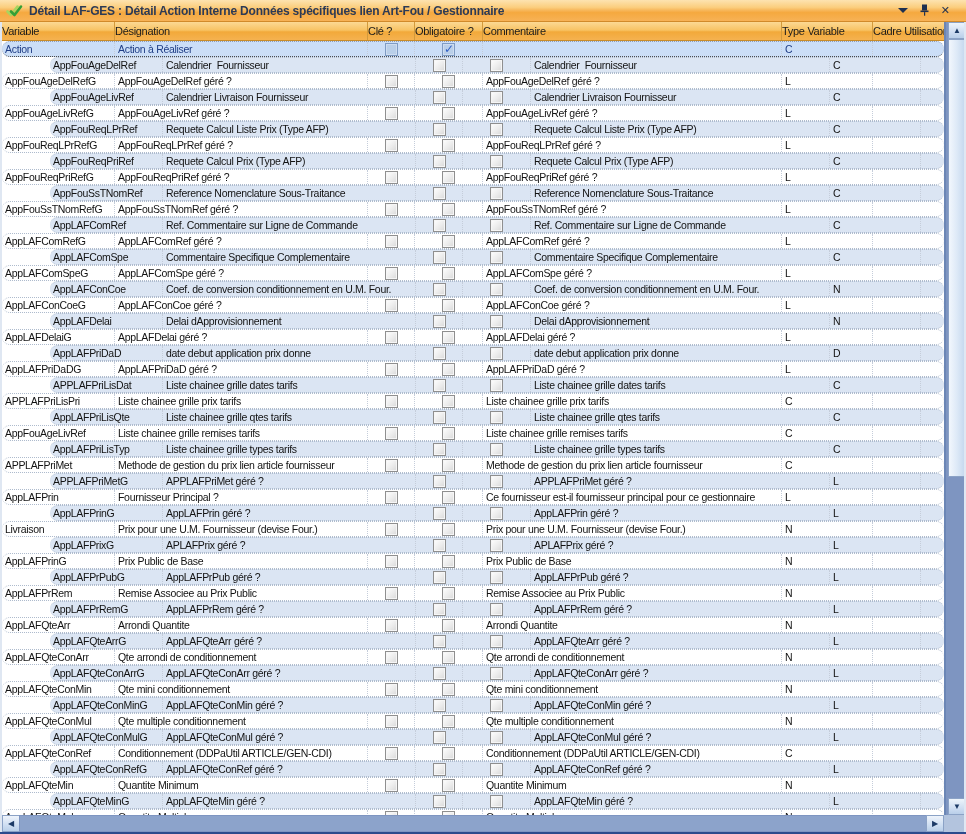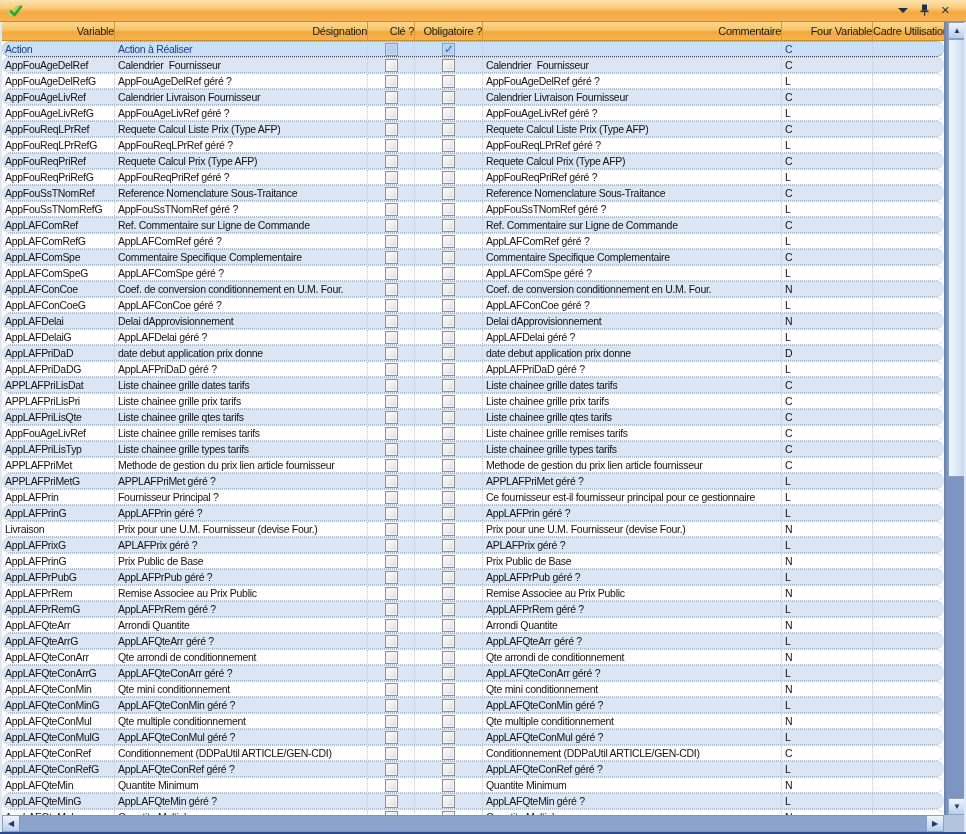--- a/index.html
+++ b/index.html
@@ -22,35 +22,35 @@
   .chevron { width:0; height:0; border-left:5px solid transparent; border-right:5px solid transparent; border-top:5px solid #1e3050; }
 
   
   .grid-header {
     position:absolute; top:22px; left:2px; width:942px; height:19px;
     display:grid; grid-template-columns:113px 253px 47px 68px 299px 91px 1fr;
     background:linear-gradient(180deg,#fcd994 0%,#f8c364 45%,#f2a93a 55%,#f5b250 100%);
     border-bottom:1px solid #c98c28;
   }
   .hcell {
-    font-size:11px; color:#1b1b1b; text-align:right; line-height:18px;
+    font-size:11px; color:#1b1b1b; text-align:left; line-height:18px;
     border-right:1px solid #d29a3c; white-space:pre; overflow:hidden; letter-spacing:-0.3px;
   }
 
   
   .grid-body {
     position:absolute; top:41px; left:2px; width:942px; height:774px;
     background:#fff; overflow:hidden;
   }
   .row {
     display:grid; grid-template-columns:113px 253px 47px 68px 299px 91px 1fr;
     height:16px; background:#ffffff;
     border-top:1px dotted #aebbcd; border-bottom:1px dotted #aebbcd;border-radius:8px;
   }
-  .row.alt { background:#dbe5f3; }
+  .row.alt { background:#dbe5f3;margin-left:48px; }
   .row.selected { background:#cbdef7; border-bottom:1px dotted #4a4a4a; border-top:1px dotted #8d9cb5; }
   .row.selected .cell { color:#1f3e86; }
   .cell {
     font-size:10.5px; letter-spacing:-0.3px; color:#121212; line-height:14px;
     padding-left:3px; white-space:pre; overflow:hidden;
     border-right:1px dotted #c5cdda;
     display:block;
   }
   .cell.cb-cell { display:flex; align-items:center; justify-content:center; padding-left:0; }
 
@@ -106,40 +106,41 @@
 
 <div class="window">
 
   <div class="titlebar">
     <span class="title-icon">
       <svg width="17" height="14" viewBox="0 0 17 14">
         <path d="M1.5 7.5 L5 11 L11.5 2.5" stroke="#a8d55f" stroke-width="2.6" fill="none" stroke-linecap="round" stroke-linejoin="round"></path>
         <path d="M5 7.5 L8.5 11 L15 2.5" stroke="#33a037" stroke-width="2.6" fill="none" stroke-linecap="round" stroke-linejoin="round"></path>
       </svg>
     </span>
+    <span class="title-text">Détail LAF-GES : Détail Action Interne Données spécifiques lien Art-Fou / Gestionnaire</span>
     <span class="title-controls">
       <span class="chevron" title=""></span>
       <span class="tc">
         <svg width="11" height="12" viewBox="0 0 11 12">
           <rect x="3" y="0.5" width="5" height="6" fill="#1e3050"></rect>
           <rect x="1.5" y="6.5" width="8" height="1.6" fill="#1e3050"></rect>
           <rect x="5" y="8.1" width="1.2" height="3.6" fill="#1e3050"></rect>
         </svg>
       </span>
       <span class="tc">✕</span>
     </span>
   </div>
 
   <div class="grid-header">
     <div class="hcell">Variable</div>
     <div class="hcell">Désignation</div>
     <div class="hcell">Clé ?</div>
     <div class="hcell">Obligatoire ?</div>
     <div class="hcell">Commentaire</div>
-    <div class="hcell">Four Variable</div>
+    <div class="hcell">Type Variable</div>
     <div class="hcell" style="border-right:none;">Cadre Utilisation</div>
   </div>
 
   <div class="grid-body">
       <div class="row selected">
         <div class="cell">Action</div>
         <div class="cell">Action à Réaliser</div>
         <div class="cell cb-cell"><div class="checkbox"></div></div>
         <div class="cell cb-cell"><div class="checkbox checked"></div></div>
         <div class="cell"></div>

